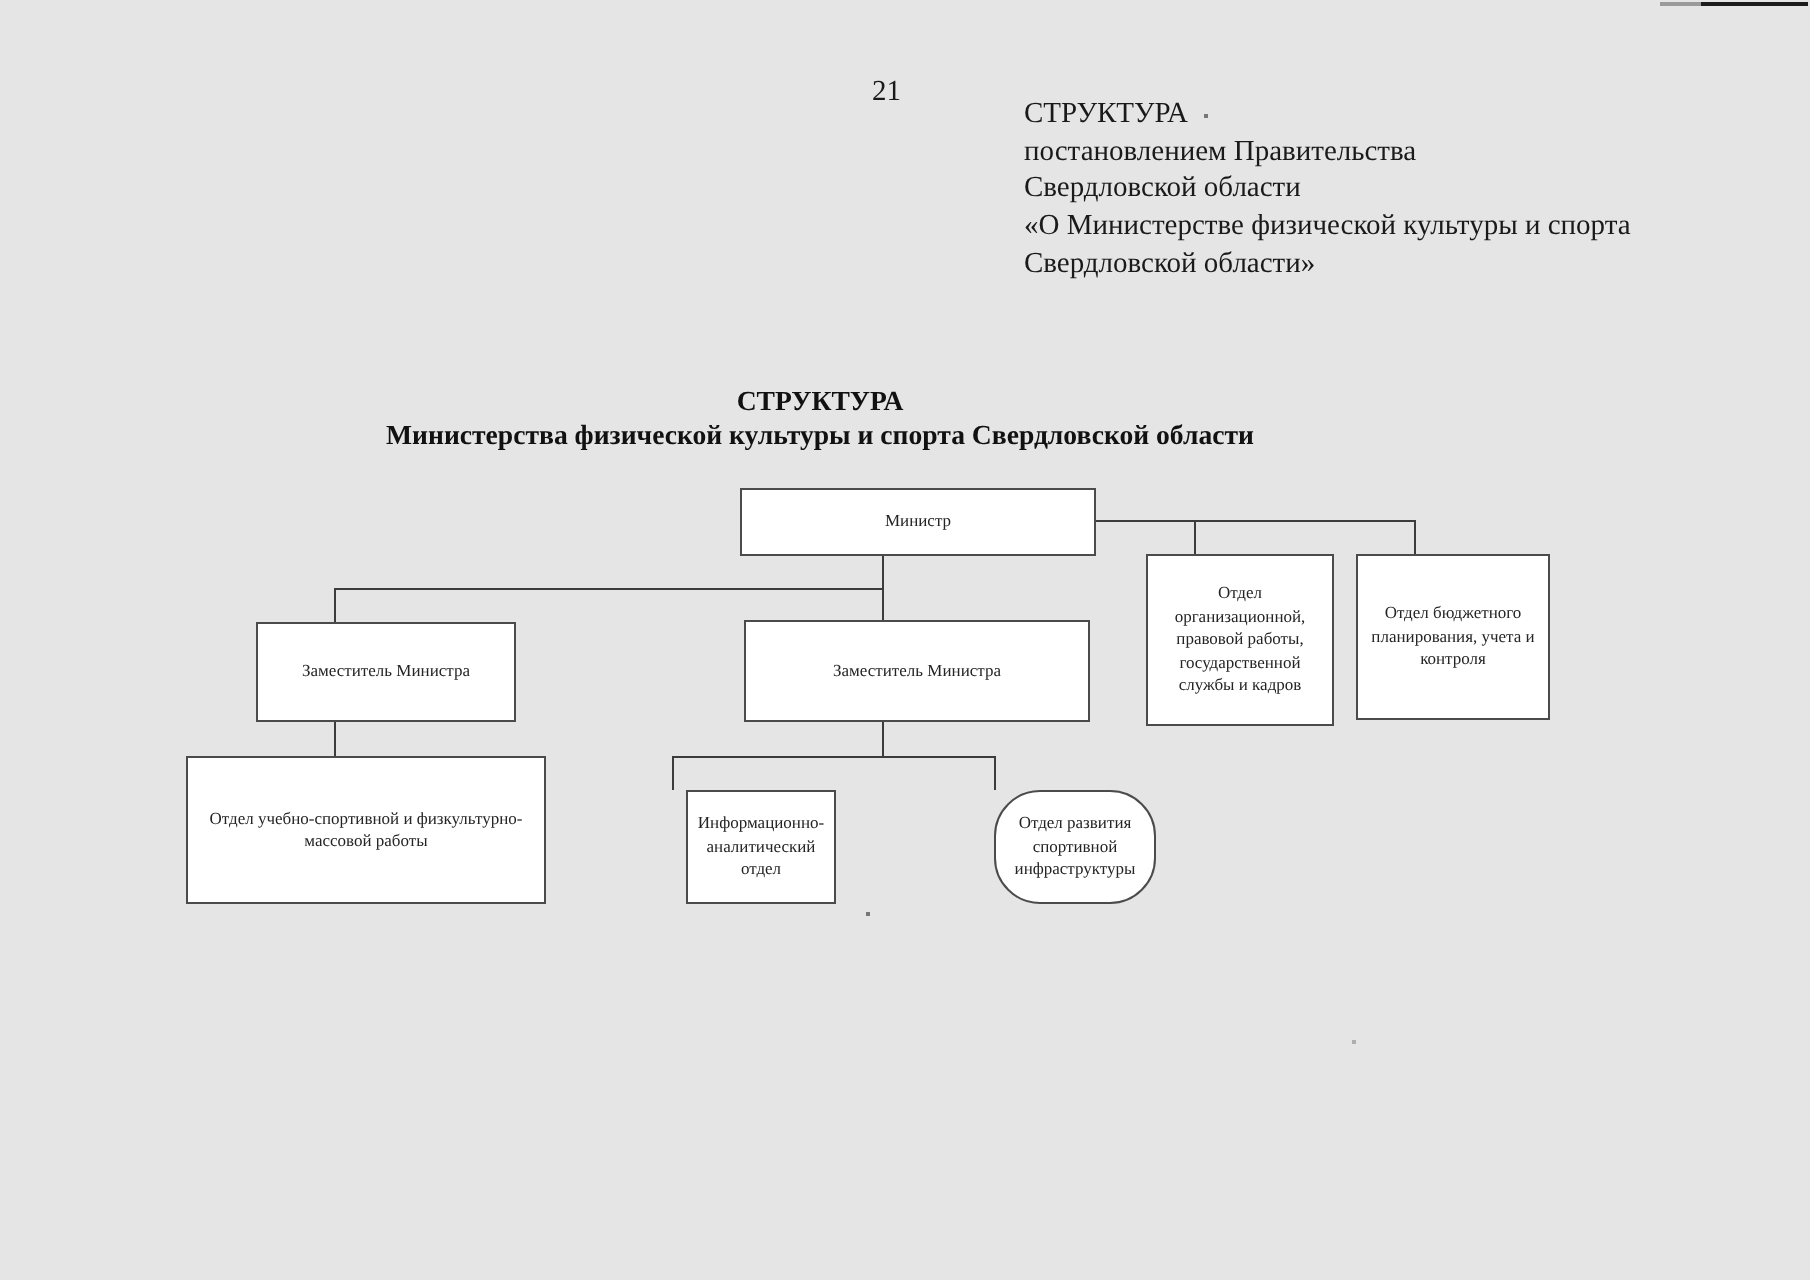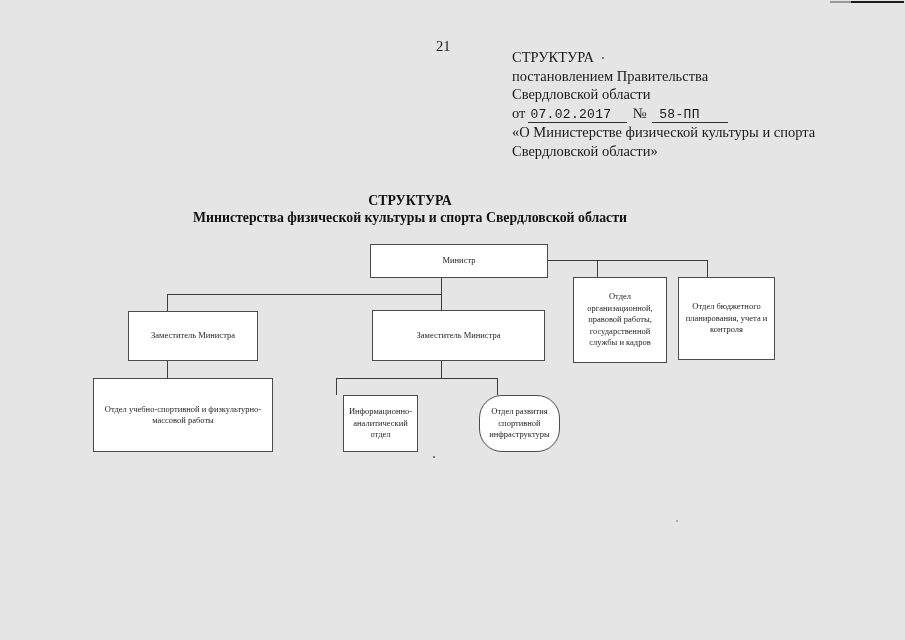--- a/index.html
+++ b/index.html
@@ -42,21 +42,21 @@
   .hl, .vl { position:absolute; background:#3c3c3c; }
   .hl { height:1px; } .vl { width:1px; }
 
   #b-min   { left:335px; top:244px; width:178px; height:34px; }
   #b-dl    { left:93px;  top:311px; width:130px; height:50px; }
   #b-dc    { left:337px; top:310px; width:173px; height:51px; }
   #b-org   { left:538px; top:277px; width:94px;  height:86px; }
   #b-bud   { left:643px; top:277px; width:97px;  height:83px; }
   #b-sport { left:58px;  top:378px; width:180px; height:74px; }
   #b-info  { left:308px; top:395px; width:75px;  height:57px; }
-  #b-infra { left:444px; top:395px; width:81px;  height:57px;border-radius:23px; }
+  #b-infra { left:462px; top:395px; width:81px;  height:57px;border-radius:23px; }
 
   #l-top      { left:513px; top:260px; width:195px; }
   #l-drop-org { left:597px; top:260px; height:17px; }
   #l-drop-bud { left:707px; top:260px; height:17px; }
   #l-min-down { left:441px; top:278px; height:32px; }
   #l-branch1  { left:167px; top:294px; width:275px; }
   #l-drop-dl  { left:167px; top:294px; height:17px; }
   #l-dl-down  { left:167px; top:361px; height:17px; }
   #l-dc-down  { left:441px; top:361px; height:17px; }
   #l-branch2  { left:336px; top:378px; width:162px; }
@@ -72,21 +72,20 @@
   <div class="speck" style="left:602px; top:57px;"></div>
   <div class="speck" style="left:433px; top:456px;"></div>
   <div class="speck" style="left:676px; top:520px; opacity:.5;"></div>
 
   <div class="pagenum">21</div>
 
   <div class="approval">
     <div class="line">СТРУКТУРА</div>
     <div class="line">постановлением Правительства</div>
     <div class="line">Свердловской области</div>
-    <div class="line"><span>от</span><span class="uline mono u-date">07.02.2017</span><span class="nosign">№</span><span class="uline mono u-num">58-ПП</span></div>
     <div class="line">«О Министерстве физической культуры и спорта</div>
     <div class="line">Свердловской области»</div>
   </div>
 
   <div class="title">
     <div>СТРУКТУРА</div>
     <div>Министерства физической культуры и спорта Свердловской области</div>
   </div>
 
   <div class="hl" id="l-top"></div>

